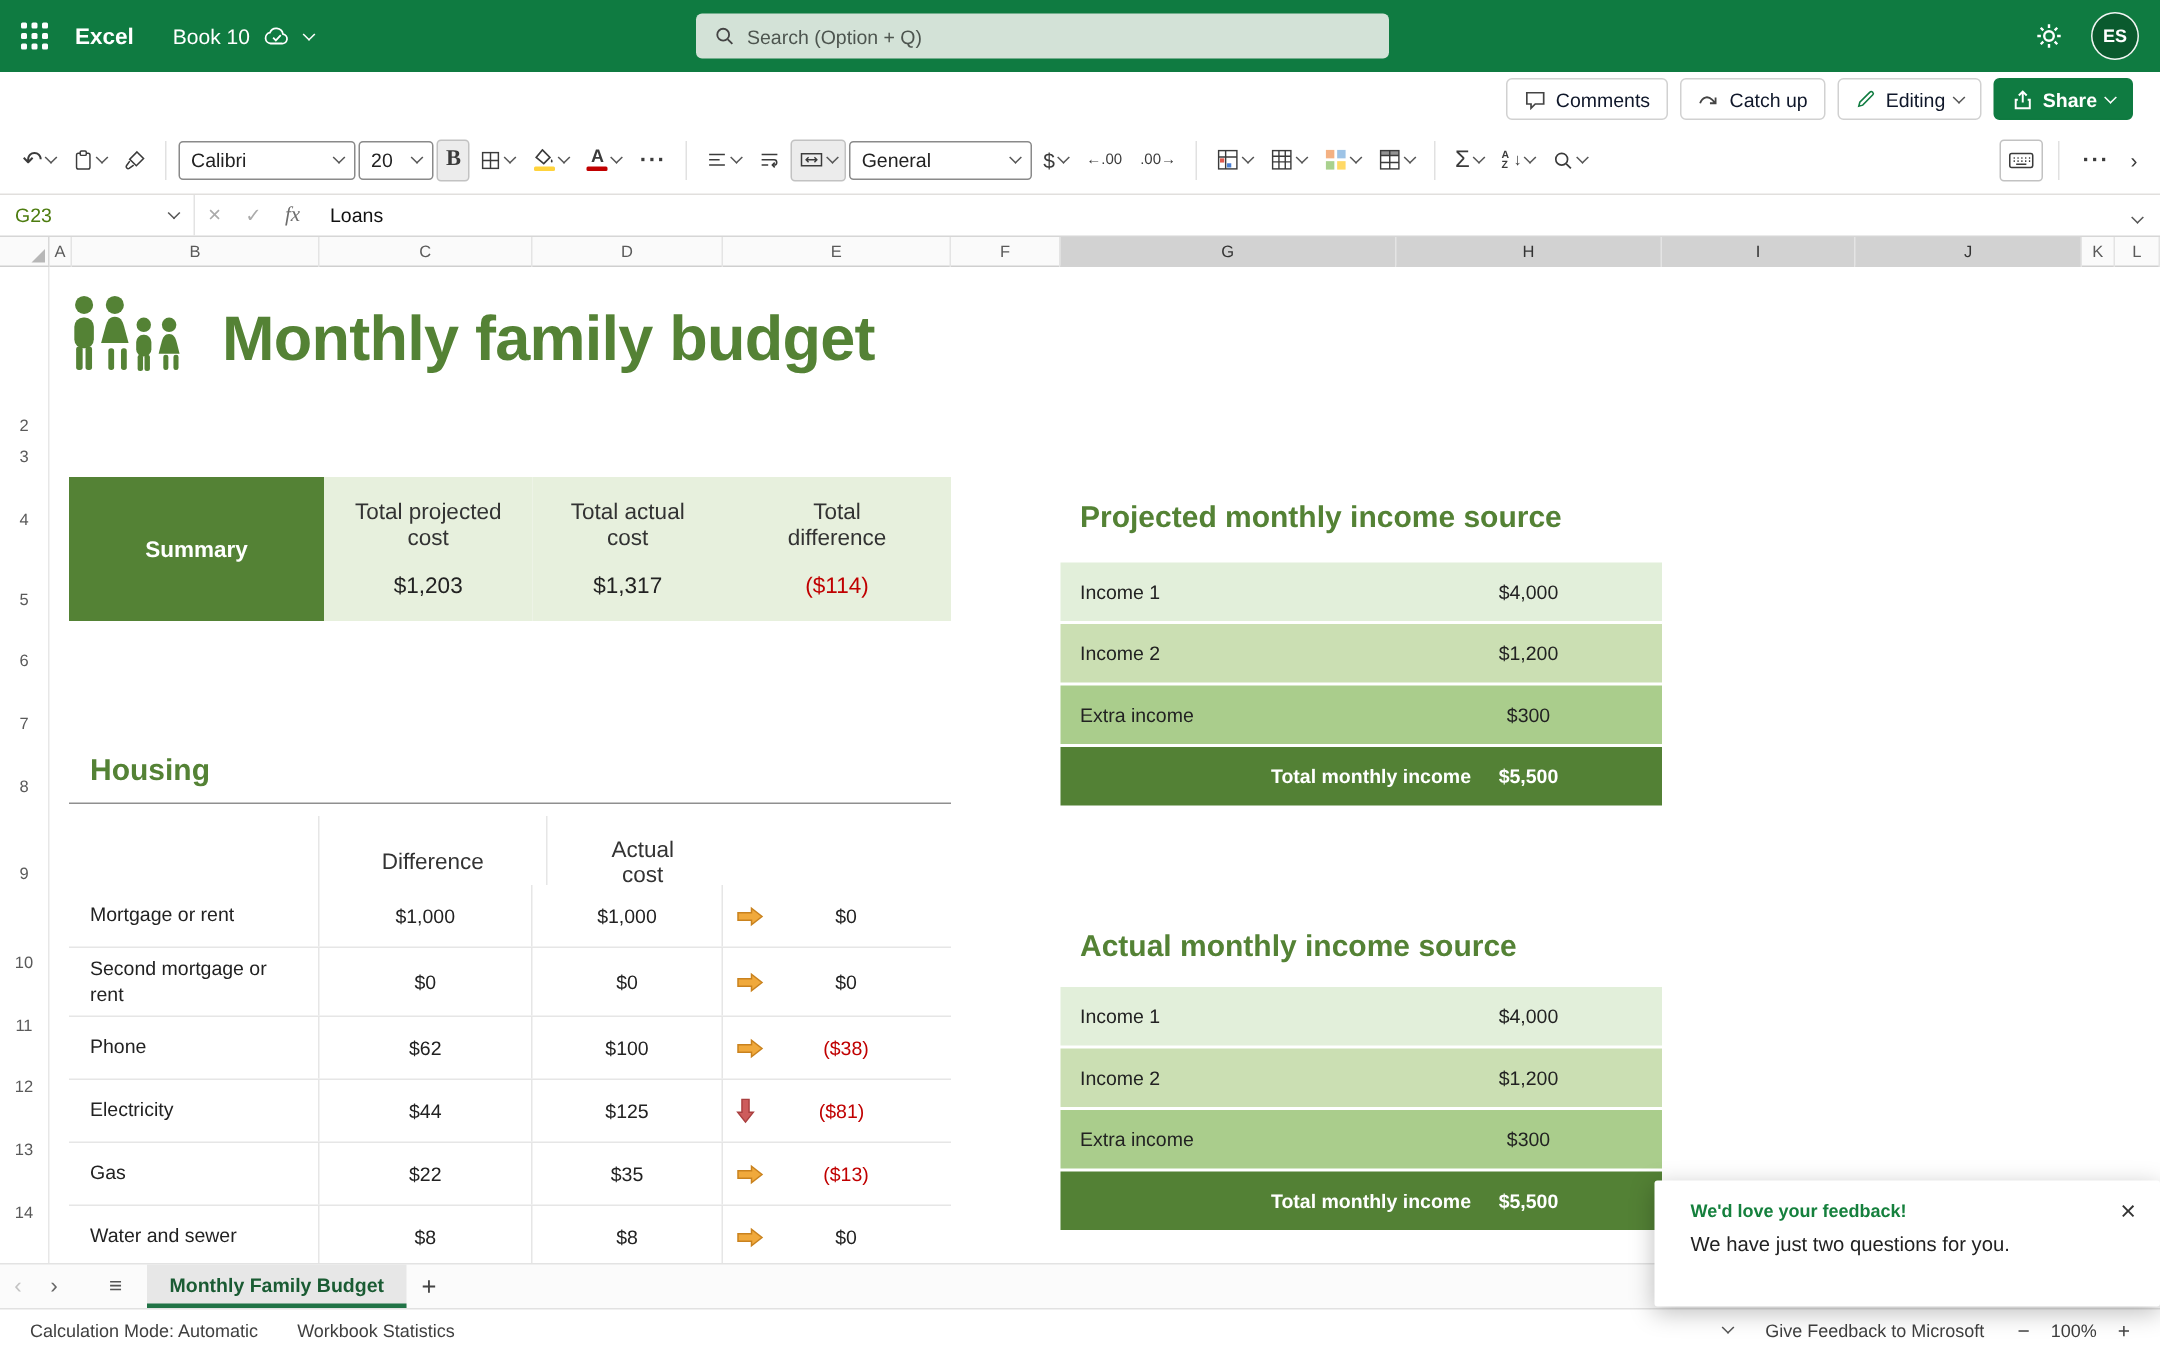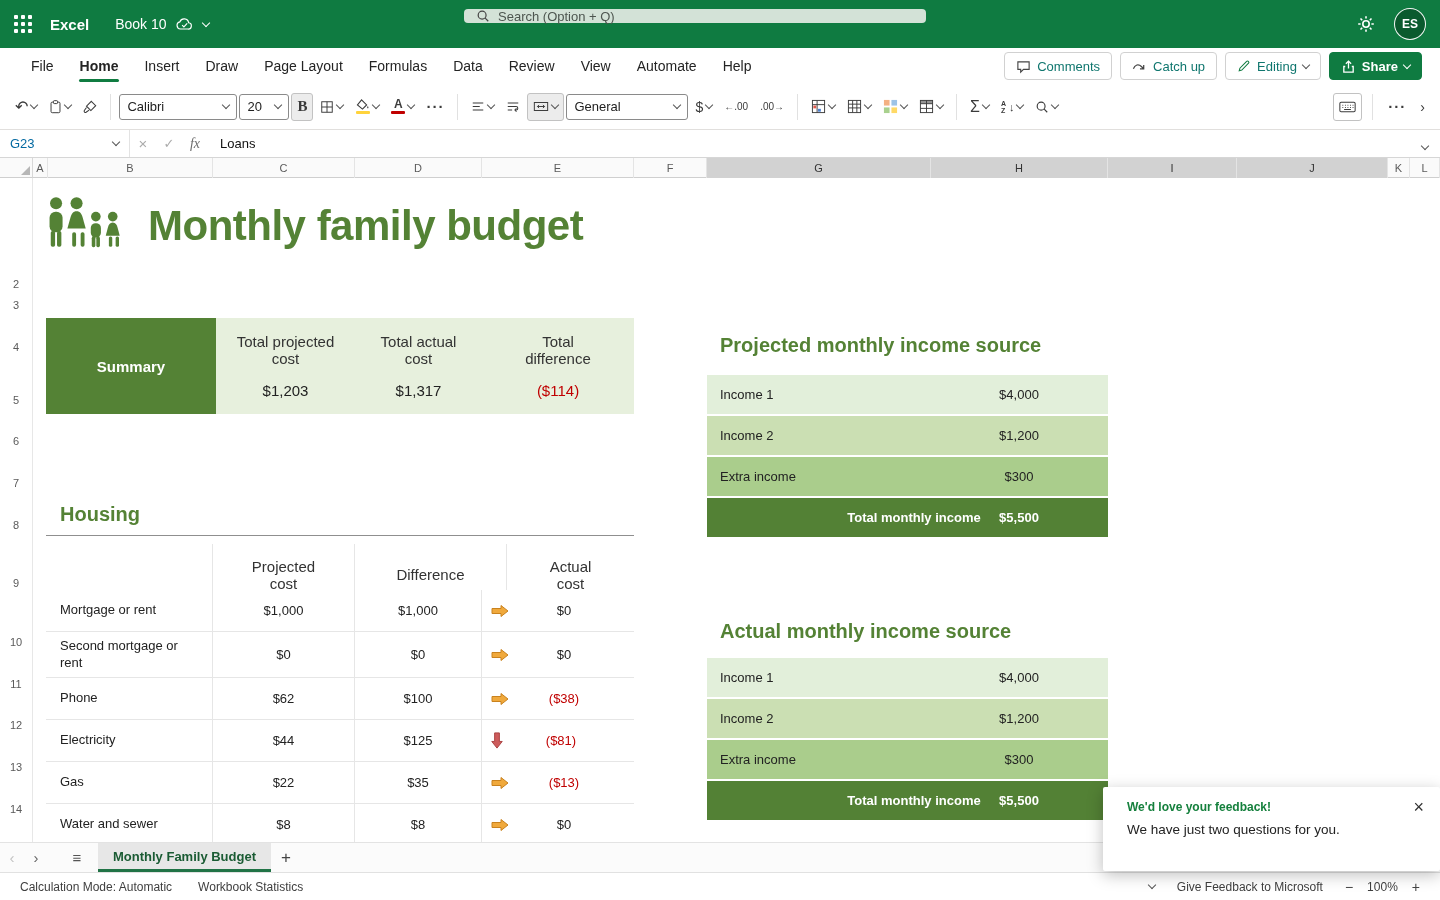--- a/index.html
+++ b/index.html
@@ -7,33 +7,33 @@
   .app { position:relative; width:1440px; height:900px; display:flex; flex-direction:column; }
 
   
   .topbar { height:48px; background:#0f7b41; display:flex; align-items:center; padding:0 14px; flex:none; position:relative; color:#fff; }
   .waffle { display:grid; grid-template-columns:repeat(3,4px); gap:3px; margin-right:18px; cursor:pointer; }
   .waffle span { width:4px; height:4px; background:#fff; border-radius:1px; }
   .app-name { font-size:15px; font-weight:700; margin-right:26px; }
   .wb-group { display:flex; align-items:center; gap:8px; font-size:14px; }
   .chev { width:6px; height:6px; border-right:1.4px solid #555; border-bottom:1.4px solid #555; transform:rotate(45deg); display:inline-block; margin-top:-3px; flex:none; }
   .chev.w { border-color:#fff; }
-  .search-pill { position:absolute; left:464px; top:9px; width:462px; height:14px; background:#d3e2d7; border-radius:4px; display:flex; align-items:center; padding:0 12px; gap:8px; }
+  .search-pill { position:absolute; left:464px; top:9px; width:462px; height:30px; background:#d3e2d7; border-radius:4px; display:flex; align-items:center; padding:0 12px; gap:8px; }
   .search-pill input { flex:1; border:none; outline:none; background:transparent; font-size:13px; color:#333; font-family:"Liberation Sans",sans-serif; }
   .search-pill input::placeholder { color:#4d554f; }
   .topbar-right { margin-left:auto; display:flex; align-items:center; gap:18px; }
   .avatar { width:32px; height:32px; border-radius:50%; background:#0a5a2e; border:1.5px solid rgba(255,255,255,.95); display:flex; align-items:center; justify-content:center; font-size:12px; font-weight:700; color:#fff; }
 
   
   .menubar { height:36px; background:#fff; display:flex; align-items:center; padding:0 18px; flex:none; }
   .mtab { font-size:14px; color:#242424; padding:0 13px; height:36px; display:flex; align-items:center; cursor:pointer; position:relative; }
   .mtab.active { font-weight:700; }
   .mtab.active::after { content:""; position:absolute; left:12px; right:12px; bottom:2px; height:3px; background:#107c41; border-radius:2px; }
   .menubar-right { margin-left:auto; display:flex; align-items:center; gap:8px; }
-  .mbtn { height:28px; display:flex; align-items:center; gap:6px; border:1px solid #d1d1d1; border-radius:4px; padding:0 11px; font-size:13px; color:#0f766e; background:#fff; cursor:pointer; }
+  .mbtn { height:28px; display:flex; align-items:center; gap:6px; border:1px solid #d1d1d1; border-radius:4px; padding:0 11px; font-size:13px; color:#0f172a; background:#fff; cursor:pointer; }
   .mbtn.share { background:#0f7b41; border-color:#0f7b41; color:#fff; font-weight:600; }
 
   
   .ribbon { height:46px; background:#fff; border-bottom:1px solid #e1dfdd; display:flex; align-items:center; padding:0 10px; gap:2px; flex:none; }
   .rbtn { display:flex; align-items:center; gap:3px; padding:0 5px; height:28px; border-radius:3px; color:#3b3b3b; cursor:pointer; flex:none; }
   .rbtn.sel { background:#ececec; border:1px solid #c2c2c2; }
   .rbtn.boxed { border:1px solid #c2c2c2; }
   .vdiv { width:1px; height:26px; background:#e1e1e1; margin:0 6px; flex:none; }
   .rsel { display:flex; align-items:center; justify-content:space-between; border:1px solid #8a8a8a; border-radius:3px; height:26px; padding:0 7px; font-size:13px; background:#fff; color:#222; cursor:pointer; flex:none; }
   .glyph { font-size:14px; color:#3b3b3b; }
@@ -41,21 +41,21 @@
   .stack { display:flex; flex-direction:column; align-items:center; gap:1px; }
   .cbar { width:14px; height:3px; border-radius:1px; }
   .acl { font-size:12px; font-weight:700; line-height:11px; color:#3b3b3b; }
   .dec { font-size:10px; color:#3b3b3b; white-space:nowrap; }
   .sortstack { display:flex; flex-direction:column; font-size:7px; line-height:7px; font-weight:700; color:#3b3b3b; }
   .ribbon-right { margin-left:auto; display:flex; align-items:center; gap:4px; }
   .more-g { font-size:15px; font-weight:700; letter-spacing:1px; color:#3b3b3b; }
 
   
   .fbar { height:28px; background:#fff; border-bottom:1px solid #d6d6d6; display:flex; align-items:center; flex:none; }
-  .namebox { width:130px; height:100%; display:flex; align-items:center; padding:0 10px; font-size:13px; color:#0369a1; border-right:1px solid #e3e3e3; gap:6px; cursor:pointer; }
+  .namebox { width:130px; height:100%; display:flex; align-items:center; padding:0 10px; font-size:13px; color:#4d7c0f; border-right:1px solid #e3e3e3; gap:6px; cursor:pointer; }
   .namebox .nb-text { flex:1; }
   .fico { width:26px; text-align:center; font-size:13px; color:#ababab; cursor:pointer; }
   .fx { font-family:"Liberation Serif",serif; font-style:italic; color:#6d6d6d; font-size:14px; }
   .fcontent { margin-left:12px; font-size:13px; color:#111; flex:1; }
   .fbar-chev { padding-right:12px; }
 
   
   .grid-wrap { flex:1; position:relative; overflow:hidden; background:#fff; }
   .corner { position:absolute; left:0; top:0; width:33px; height:20px; background:#fafafa; border-right:1px solid #d8d8d8; border-bottom:1px solid #cfcfcf; z-index:5; }
   .corner-tri { position:absolute; right:2px; bottom:2px; width:0; height:0; border-left:9px solid transparent; border-bottom:9px solid #b7b7b7; }
@@ -165,33 +165,20 @@
             <path d="M10 2.2v2.4M10 15.4v2.4M2.2 10h2.4M15.4 10h2.4M4.5 4.5l1.7 1.7M13.8 13.8l1.7 1.7M15.5 4.5l-1.7 1.7M6.2 13.8l-1.7 1.7"></path>
           </g>
         </svg>
       <div class="avatar">
           <span>ES</span>
         </div>
     </div>
   </header>
 
   <nav class="menubar">
-    <div id="menu-tabs" style="display:flex;">
-        <div class="mtab">File</div>
-        <div class="mtab active">Home</div>
-        <div class="mtab">Insert</div>
-        <div class="mtab">Draw</div>
-        <div class="mtab">Page Layout</div>
-        <div class="mtab">Formulas</div>
-        <div class="mtab">Data</div>
-        <div class="mtab">Review</div>
-        <div class="mtab">View</div>
-        <div class="mtab">Automate</div>
-        <div class="mtab">Help</div>
-      </div>
     <div class="menubar-right">
       <div class="mbtn">
         <svg viewBox="0 0 16 16" width="15" height="15">
             <path d="M2 3h12v8H8l-3 3v-3H2z" fill="none" stroke="#444" stroke-width="1.2"></path>
           </svg>
         <span>Comments</span>
       </div>
       <div class="mbtn">
         <svg viewBox="0 0 16 12" width="15" height="12">
             <path d="M1.5 9C3 4.5 7 3.5 10 6.5l2.2 2.2M12.5 5v4h-4" fill="none" stroke="#444" stroke-width="1.3"></path>
@@ -444,23 +431,20 @@
               <span style="max-width:86px">Total difference</span>
             </div>
           <div class="sum-v neg">($114)</div>
         </div>
       </div>
 
       <div class="abs sec-title" style="left:60px; top:325px">Housing</div>
       <div class="abs rule" style="left:46px; top:357px; width:588px"></div>
       <div class="abs h-head">
         <div class="h-hcell hw1"></div>
-        <div class="h-hcell hw2">
-            <span style="max-width:70px">Projected cost</span>
-          </div>
         <div class="h-hcell hw4">
             <span>Difference</span>
           </div>
         <div class="h-hcell hw3">
             <span style="max-width:48px">Actual cost</span>
           </div>
       </div>
       <div class="abs" id="housing-rows">
           <div class="h-row">
             <div class="h-cell lbl">Mortgage or rent</div>

